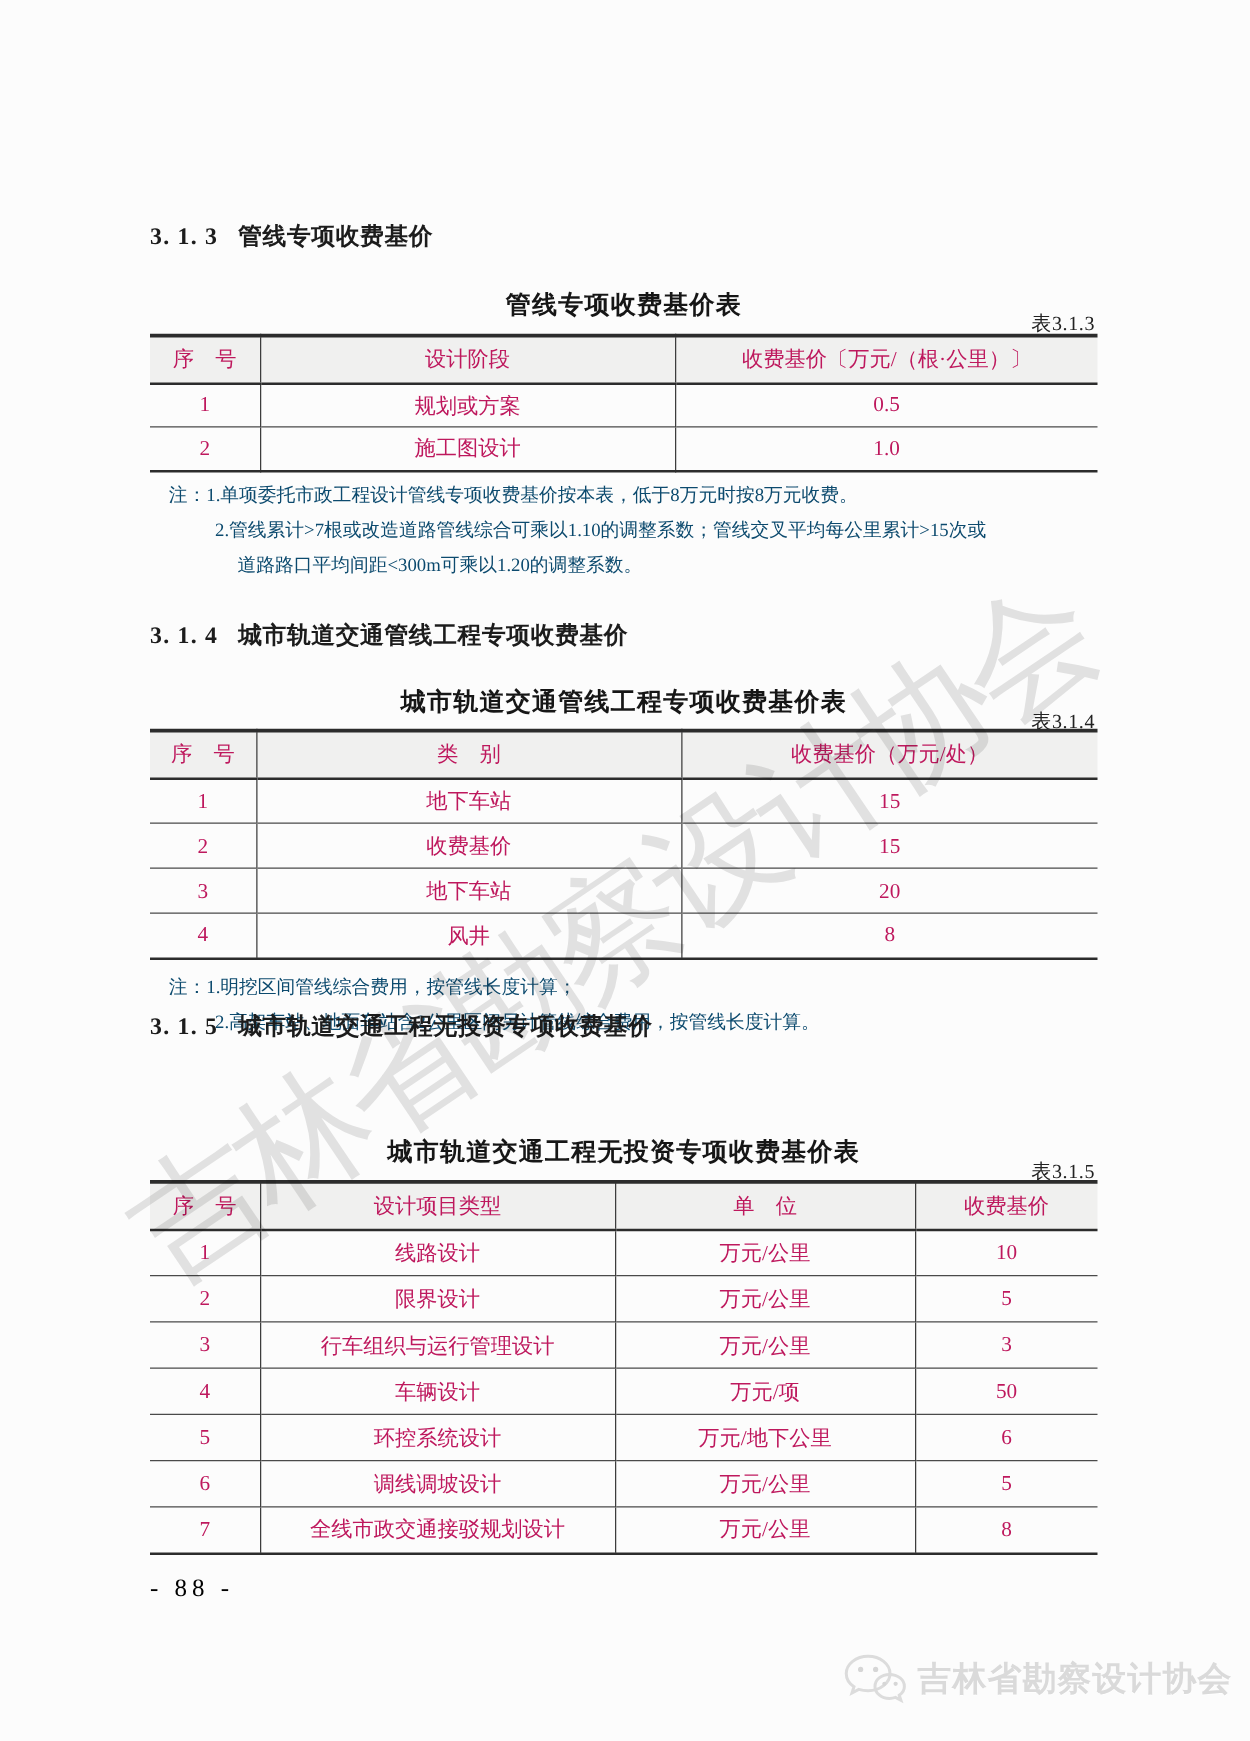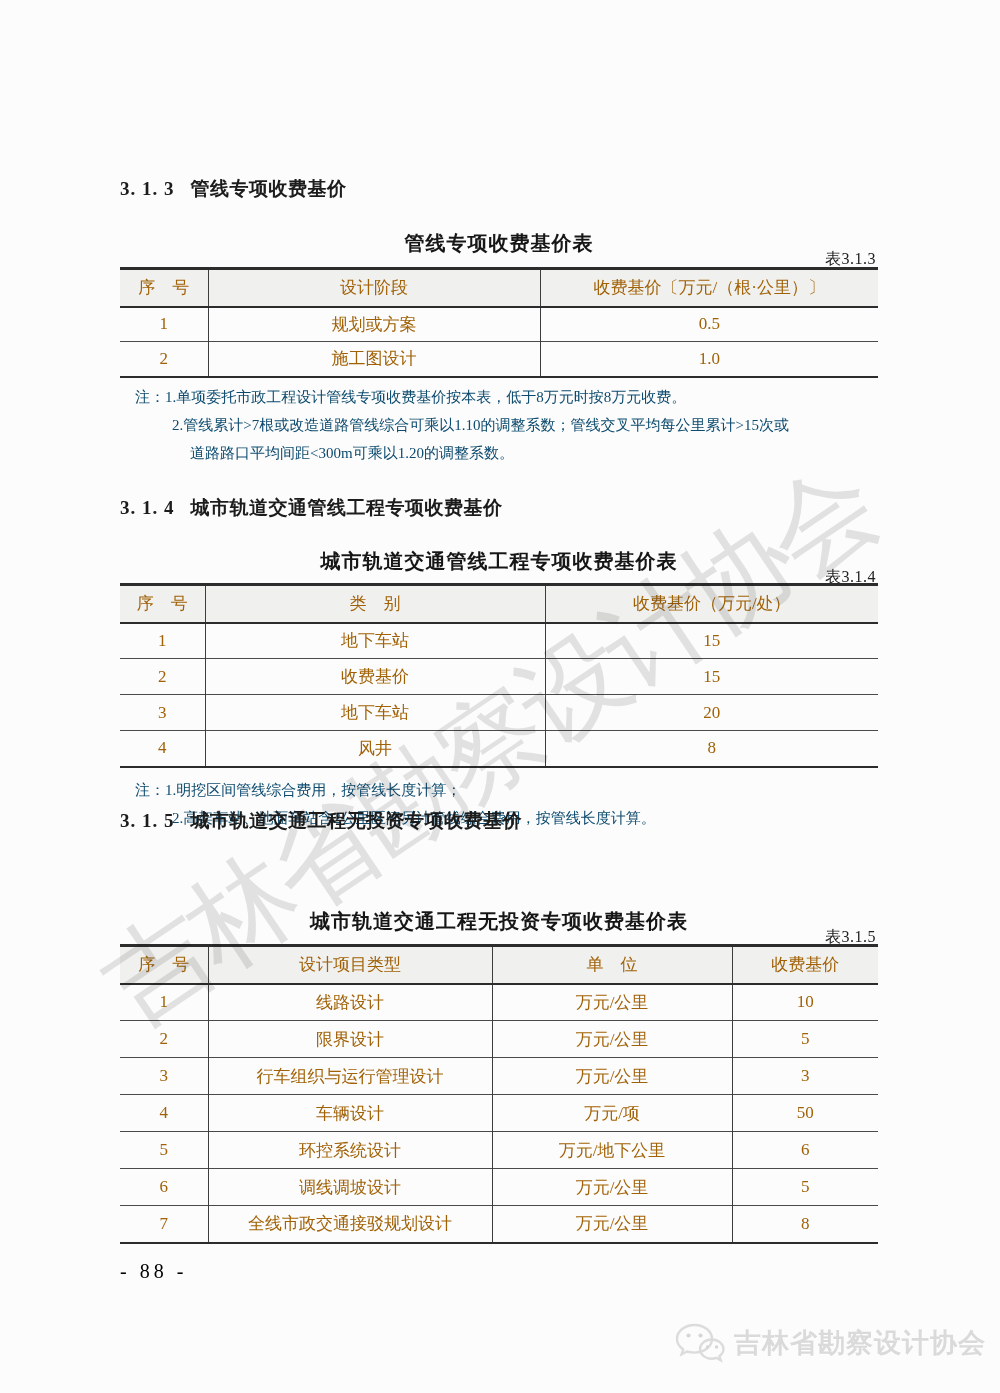--- a/index.html
+++ b/index.html
@@ -63,21 +63,21 @@
   table.t {
     position: absolute; left: 120px; width: 758px;
     border-collapse: collapse; table-layout: fixed;
     border-top: 3px solid #2c2c2c;
     border-bottom: 2px solid #2c2c2c;
     font-size: 17px;
   }
   table.t th, table.t td {
     text-align: center; vertical-align: middle;
     font-weight: normal; padding: 0;
-    color: #a16207;
+    color: #be185d;
   }
   table.t thead th {
     background: #f0f0ef;
     border-bottom: 2px solid #2c2c2c;
   }
   table.t th + th, table.t td + td { border-left: 1px solid #3d3d3d; }
   table.t tbody tr + tr td { border-top: 1px solid #4a4a4a; }
   .t1 thead th { height: 38px; } .t1 tbody td { height: 35px; }
   .t2 thead th { height: 38px; } .t2 tbody td { height: 36px; }
   .t3 thead th { height: 38px; } .t3 tbody td { height: 37px; }

